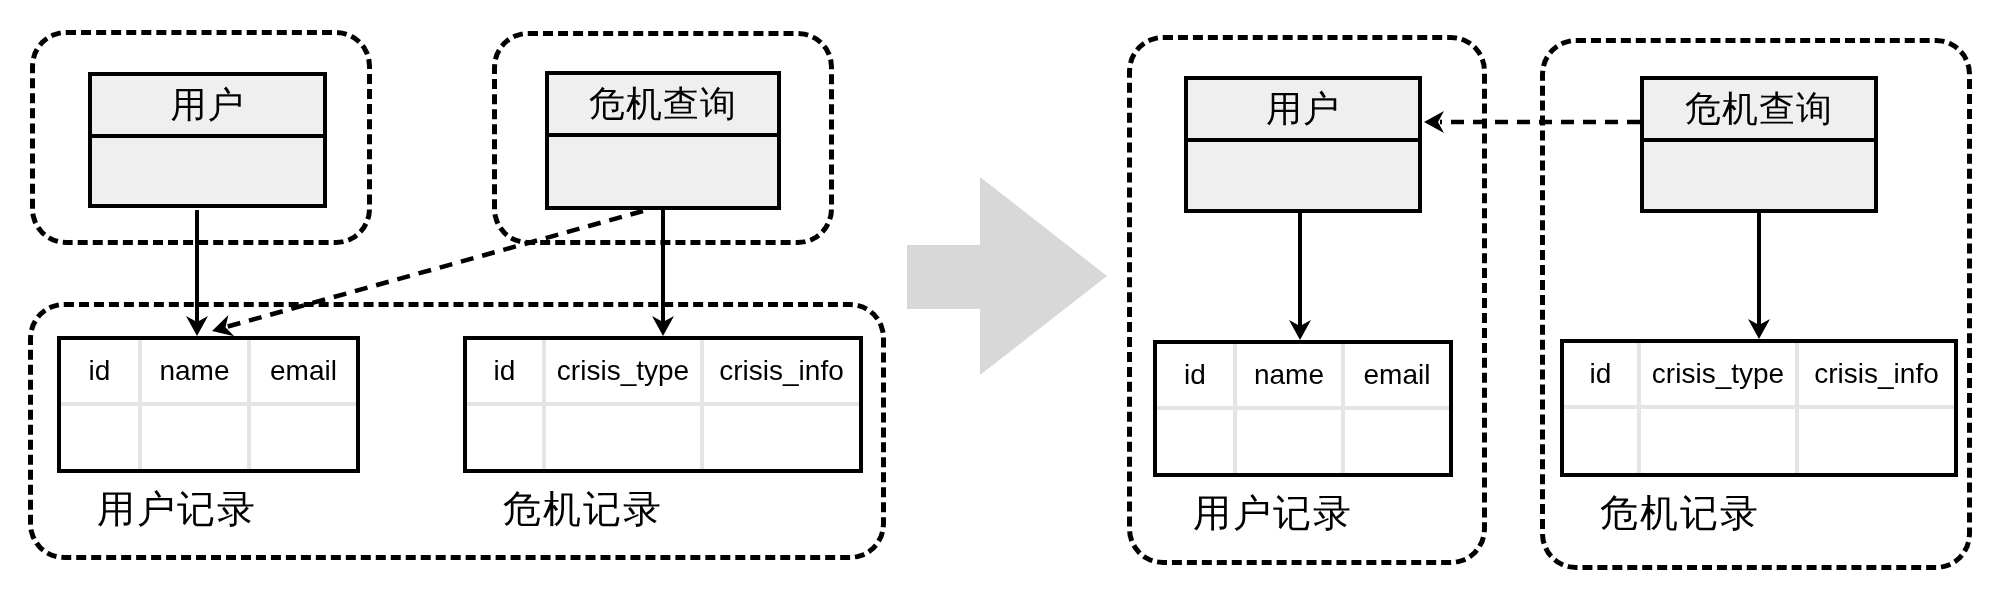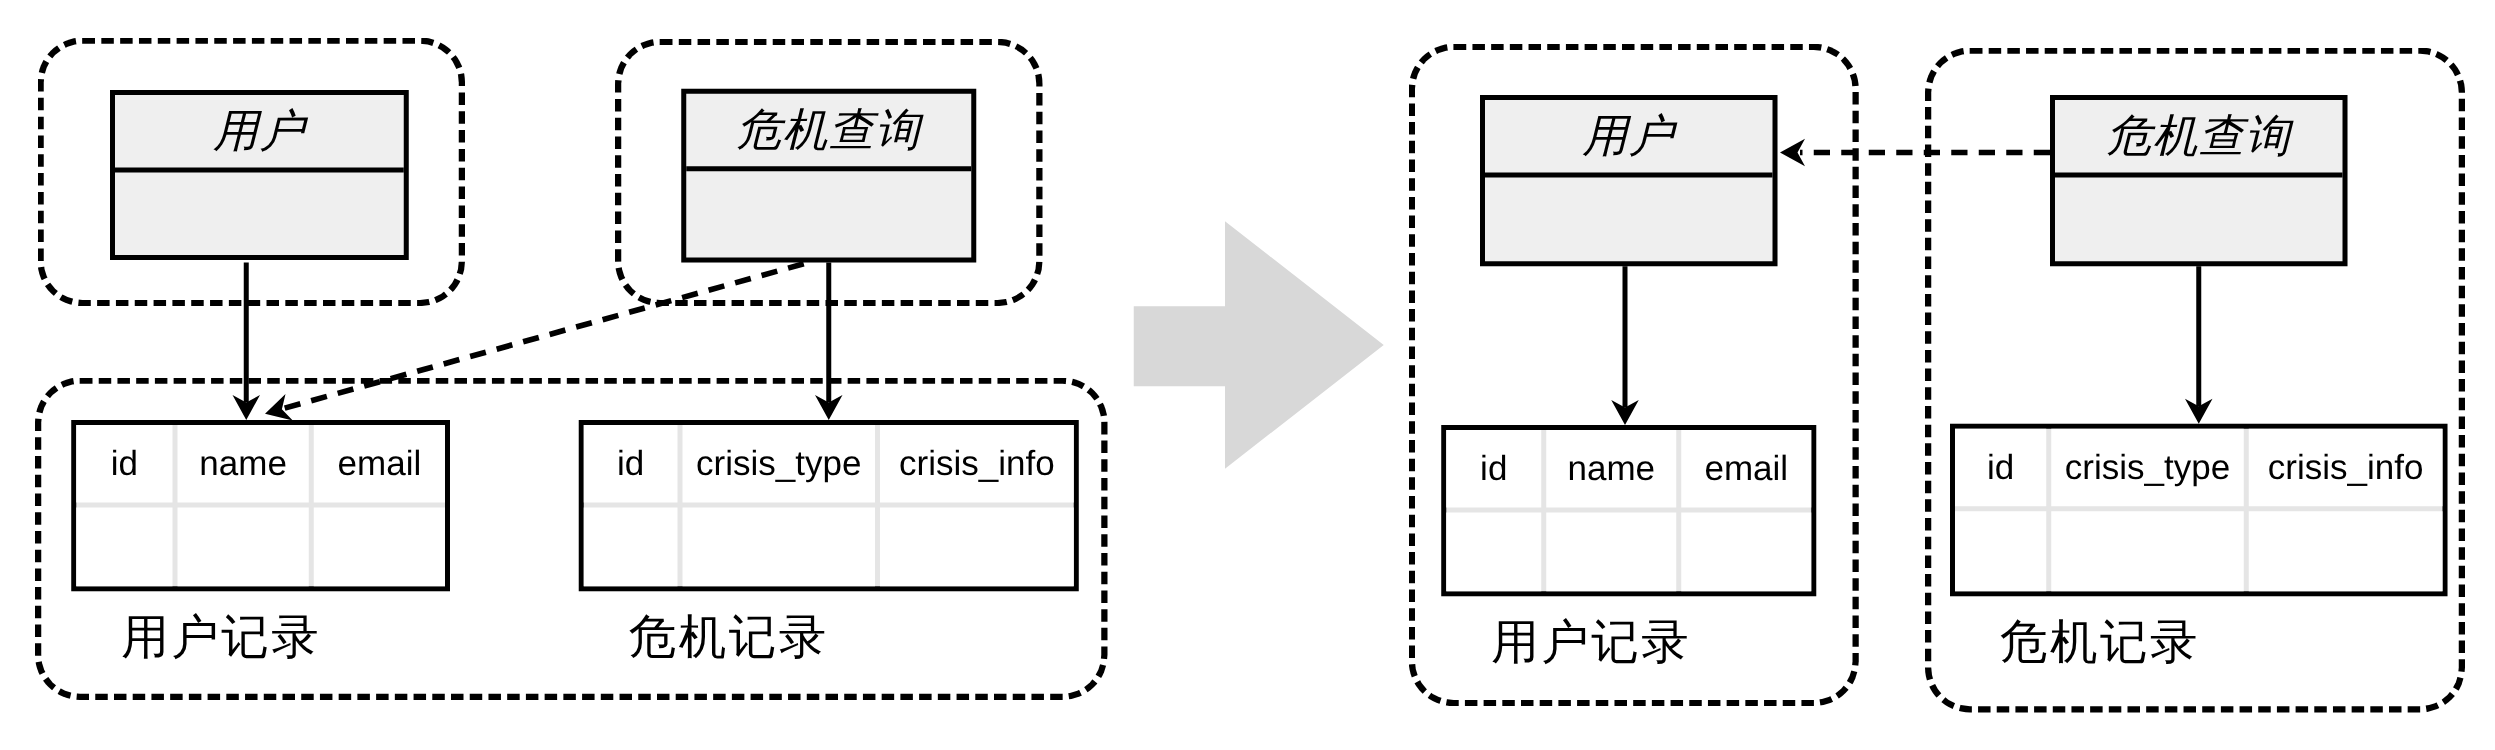--- a/index.html
+++ b/index.html
@@ -6,21 +6,21 @@
   html,body { background:#ffffff; }
   body { font-family:"Liberation Sans","DejaVu Sans",sans-serif; color:#000; }
   .canvas { position:relative; width:1996px; height:600px; background:#fff; overflow:hidden; }
 
   .connector-layer { position:absolute; left:0; top:0; width:1996px; height:600px; z-index:3; pointer-events:none; }
 
   .container { position:absolute; border:5px dashed #000; border-radius:36px; z-index:1; }
 
   .classbox { position:absolute; border:4px solid #000; background:#efefef; z-index:2; display:flex; flex-direction:column; }
   .classbox .hd { height:62px; border-bottom:4px solid #000; display:flex; align-items:center; justify-content:center;
-                  font-size:36px; letter-spacing:1px;font-style:italic; }
+                  font-size:36px; letter-spacing:1px; }
   .classbox .bd { flex:1; }
 
   .tbl { position:absolute; z-index:2; display:grid; background:#e5e5e5; border:4px solid #000; gap:4px; grid-template-rows:62px 1fr; }
   .tbl .cell { background:#fff; display:flex; align-items:center; justify-content:center; font-size:28px; white-space:nowrap; }
 
   .caption { position:absolute; z-index:2; font-size:38px; letter-spacing:2px;margin-left:40px; }
 </style>
 </head>
 <body>
 

